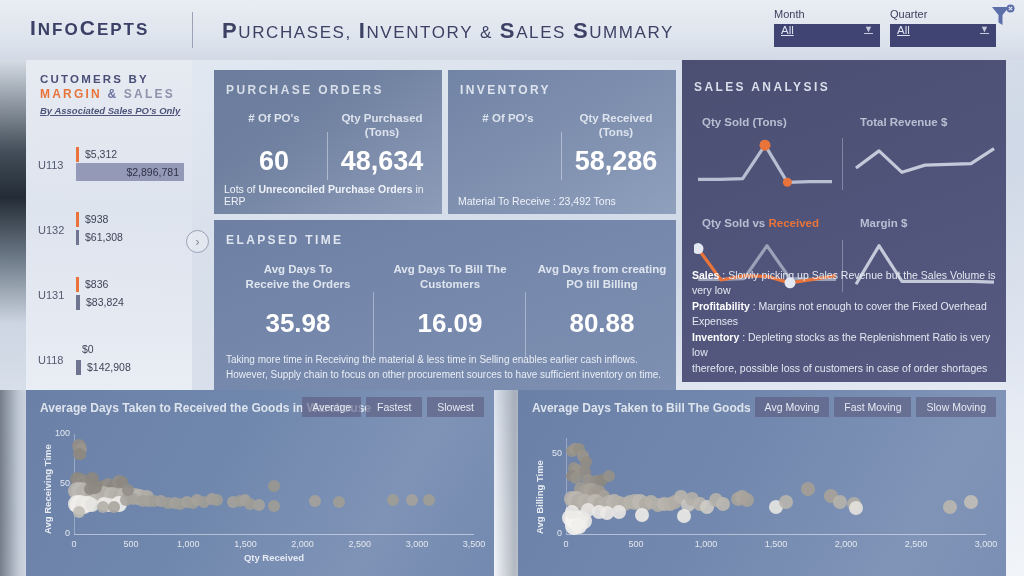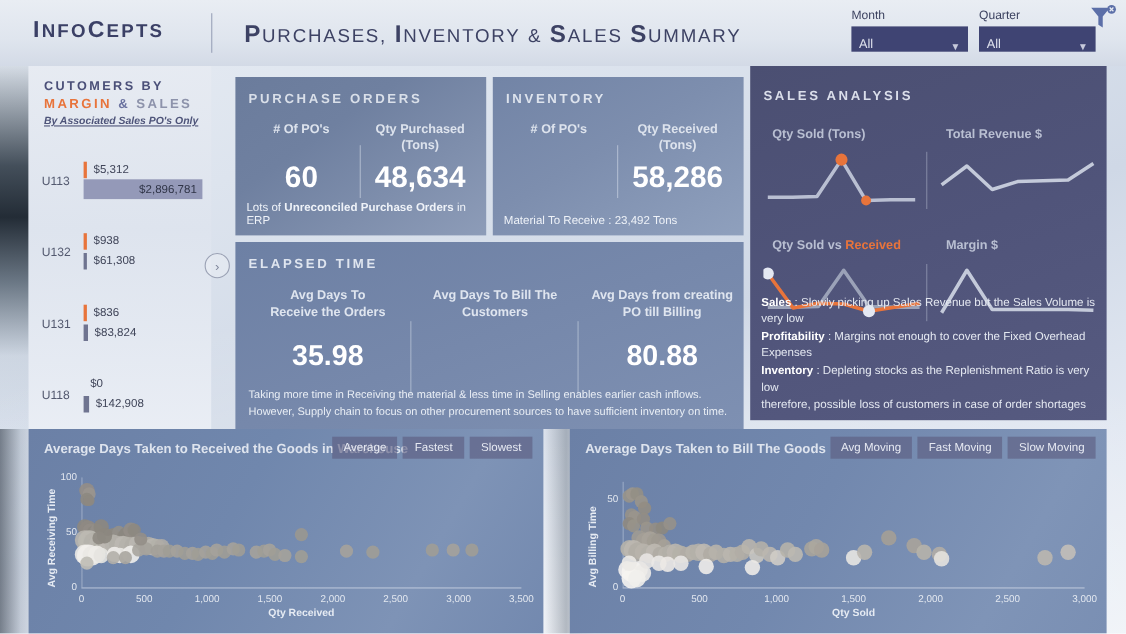--- a/index.html
+++ b/index.html
@@ -56,22 +56,22 @@
     font-size: 19px; letter-spacing: 1.6px; color: #3d4264;
     white-space: nowrap;
   }
   .title .cap { font-size: 22px; font-weight: bold; }
   .title .rest { font-size: 17px; }
 
   .slicer { position: absolute; top: 8px; }
   .slicer-label { font-size: 11px; color: #3c4260; margin-bottom: 4px; }
   .slicer-box {
     width: 106px; height: 23px; background: #3f4473;
-    display: flex; align-items: flex-end; justify-content: space-between;
-    padding: 0 7px; color: #dfe2ee; font-size: 11.5px;
+    display: flex; align-items: flex-start; justify-content: space-between;
+    padding: 0 7px; color: #dfe2ee; font-size: 11.5px; text-decoration: underline;
   }
   .chev { font-size: 9px; opacity: 0.85; }
 
   .filter-icon { position: absolute; right: 8px; top: 4px; }
 
   
   .card { position: absolute; }
   .card-title {
     font-size: 12px; letter-spacing: 2.4px; font-weight: bold;
   }
@@ -316,20 +316,21 @@
     <span>Avg Days To Bill The</span><br>
     <span>Customers</span>
   </div>
   <div class="et-head" style="left:314px;top:42px;width:148px;">
     <span>Avg Days from creating</span><br>
     <span>PO till Billing</span>
   </div>
   <div class="et-sep" style="left:159px;"></div>
   <div class="et-sep" style="left:311px;"></div>
   <div class="et-val" style="left:10px;top:88px;width:148px;">35.98</div>
+  <div class="et-val" style="left:162px;top:88px;width:148px;">16.09</div>
   <div class="et-val" style="left:314px;top:88px;width:148px;">80.88</div>
   <div class="et-note">Taking more time in Receiving the material &amp; less time in Selling enables earlier cash inflows. However, Supply chain to focus on other procurement sources to have sufficient inventory on time.</div>
 </div>
 
 <div class="card" id="sales">
   <div class="card-title" style="position:absolute;left:12px;top:20px;">SALES ANALYSIS</div>
 
   <div class="spark-label" style="left:20px;top:56px;">Qty Sold (Tons)</div>
   <div class="spark-label" style="left:178px;top:56px;">Total Revenue $</div>
   <div class="spark-label" style="left:20px;top:157px;">
@@ -558,16 +559,15 @@
       <div class="dot" style="left: 158.6px; top: 119.4px; width: 14px; height: 14px; background: rgb(237, 235, 232); opacity: 0.9;"></div>
       <div class="axis-label" style="left: 32px; top: 149px; width: 32px; text-align: center;">0</div>
       <div class="axis-label" style="left: 102px; top: 149px; width: 32px; text-align: center;">500</div>
       <div class="axis-label" style="left: 172px; top: 149px; width: 32px; text-align: center;">1,000</div>
       <div class="axis-label" style="left: 242px; top: 149px; width: 32px; text-align: center;">1,500</div>
       <div class="axis-label" style="left: 312px; top: 149px; width: 32px; text-align: center;">2,000</div>
       <div class="axis-label" style="left: 382px; top: 149px; width: 32px; text-align: center;">2,500</div>
       <div class="axis-label" style="left: 452px; top: 149px; width: 32px; text-align: center;">3,000</div>
       <div class="axis-label" style="left: 22px; top: 138px; width: 22px; text-align: right;">0</div>
       <div class="axis-label" style="left: 22px; top: 58px; width: 22px; text-align: right;">50</div>
-      <div class="axis-title" style="left: 48px; top: 162px; width: 420px; text-align: center;">Qty Sold</div>
       <div class="axis-title y-title" style="left: 16px; top: 144px; transform: rotate(-90deg); white-space: nowrap;">Avg Billing Time</div>
     </div>
 </div>
 
 </body></html>

